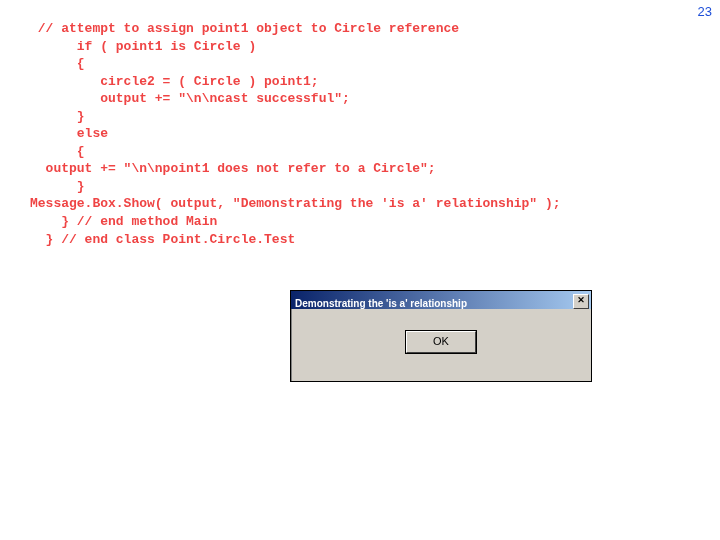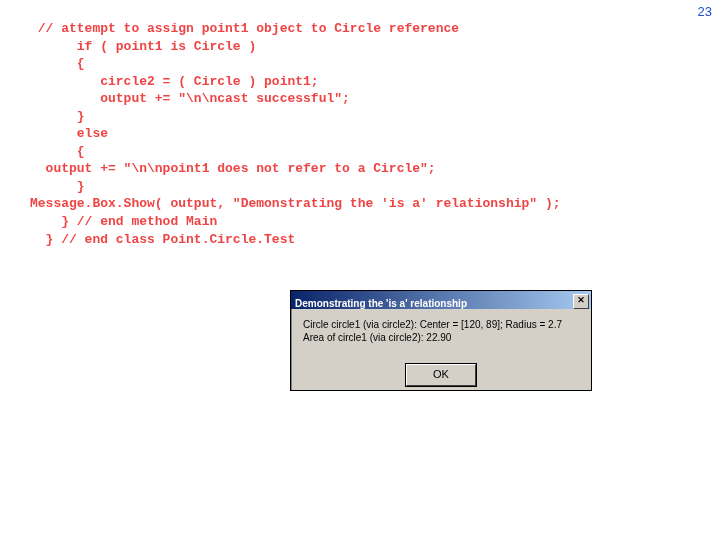--- a/index.html
+++ b/index.html
@@ -73,21 +73,21 @@
     color: #000;
     font-size: 10px;
     line-height: 1.25;
   }
   .dialog-body p {
     margin: 0 0 8px 0;
     white-space: pre-wrap;
   }
   .dialog-buttons {
     text-align: center;
-    padding: 4px 0 4px 0;
+    padding: 4px 0 28px 0;
   }
   .ok-btn {
     width: 68px;
     height: 20px;
     background: #d4d0c8;
     border: 1px solid #404040;
     border-top-color: #fff;
     border-left-color: #fff;
     box-shadow: 0 0 0 1px #000;
     font-family: Tahoma, Arial, sans-serif;
@@ -115,19 +115,17 @@
 <span>Message.Box.Show( output, "Demonstrating the 'is a' relationship" );</span>
 <span>    } // end method Main</span>
 <span>  } // end class Point.Circle.Test</span></div>
 
 <div class="dialog">
   <div class="titlebar">
     <span class="titlebar-title">Demonstrating the 'is a' relationship</span>
     <span class="close-btn">✕</span>
   </div>
   <div class="dialog-body">
-    <p>Circle circle1 (via circle2): Center = [120, 89]; Radius = 2.7
-Area of circle1 (via circle2): 22.90</p>
   </div>
   <div class="dialog-buttons">
     <span class="ok-btn">OK</span>
   </div>
 </div>
 
 </body></html>

